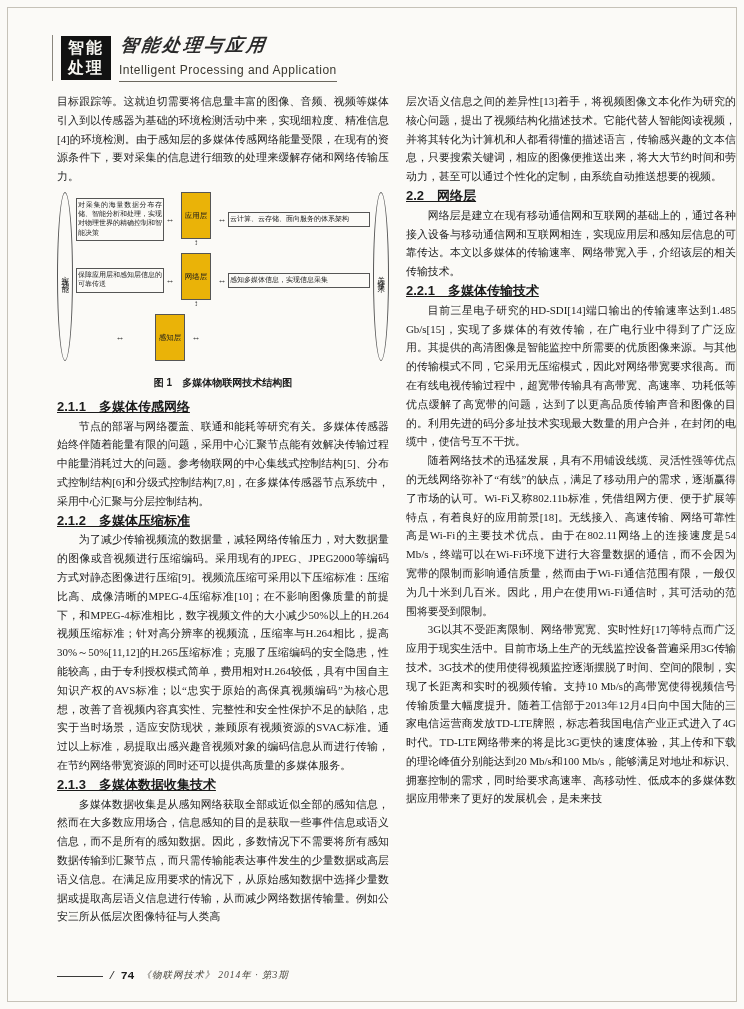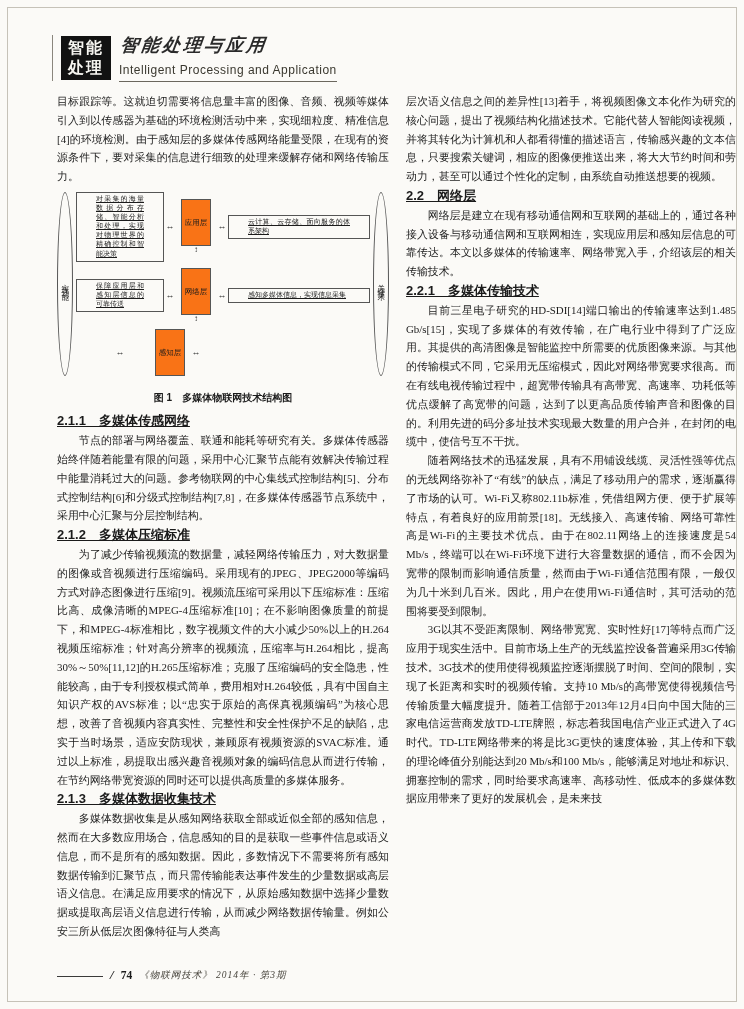--- a/index.html
+++ b/index.html
@@ -71,43 +71,43 @@
   .fig-grid {
     flex: 1;
     display: grid;
     grid-template-columns: 88px 12px 40px 12px 1fr;
     row-gap: 6px;
     align-items: center;
   }
   .f-box {
     border: 1px solid #555;
     font-size: 7px; line-height: 1.3;
-    padding: 2px 19px; text-align: justify; text-decoration: underline;
+    padding: 2px 1px; text-align: justify;
   }
   .f-arr { font-size: 9px; line-height: 1; text-align: center; color: #2f2f2f; }
   .f-layercell { display: flex; flex-direction: column; align-items: center; }
   .f-layer {
     border: 1px solid #555; font-size: 7.5px; line-height: 1.2;
-    padding: 18px 3px; white-space: nowrap; background: #f97316;
+    padding: 18px 3px; white-space: nowrap; background: #eab308;
   }
   .f-varr { font-size: 8px; line-height: 8px; color: #2f2f2f; }
   .fig-cap {
     text-align: center; margin-top: 13px;
     font-family: "Liberation Sans", sans-serif;
     font-size: 10px; font-weight: bold;
   }
 
   
   .ftr {
     position: absolute; left: 57px; bottom: 26px;
     display: flex; align-items: center; gap: 7px;
   }
   .ftr-line { width: 46px; border-top: 1.5px solid #3a3a3a; margin-top: 3px; }
   .ftr-slash { font-style: italic; font-weight: bold; font-size: 13px; }
-  .ftr-page { font-weight: bold; font-size: 11.5px; }
+  .ftr-page { font-weight: bold; font-size: 11.5px; font-family: Liberation Mono, monospace; }
   .ftr-journal { font-style: italic; font-size: 9.5px; letter-spacing: 1px; color: #45423a; }
 </style>
 </head>
 <body>
 
 <div class="page-border"></div>
 
 <header class="hdr">
   <div class="hdr-vline"></div>
   <div class="hdr-logo">智能处理</div>

